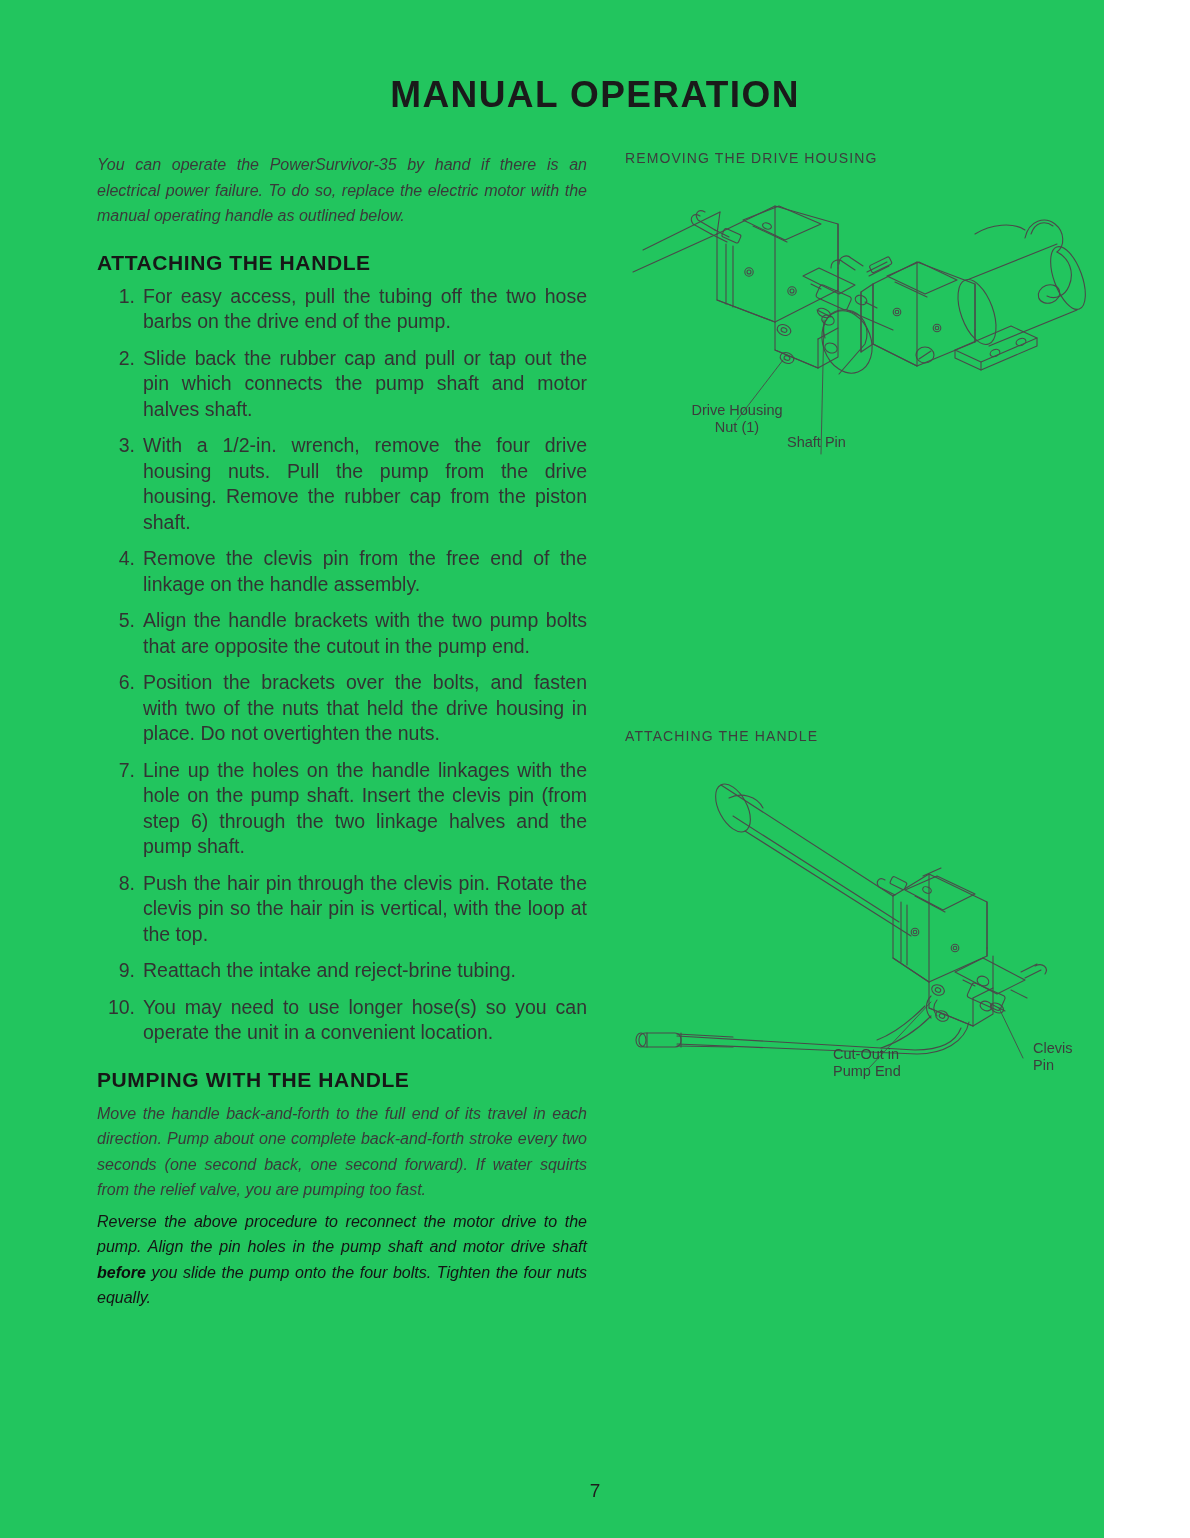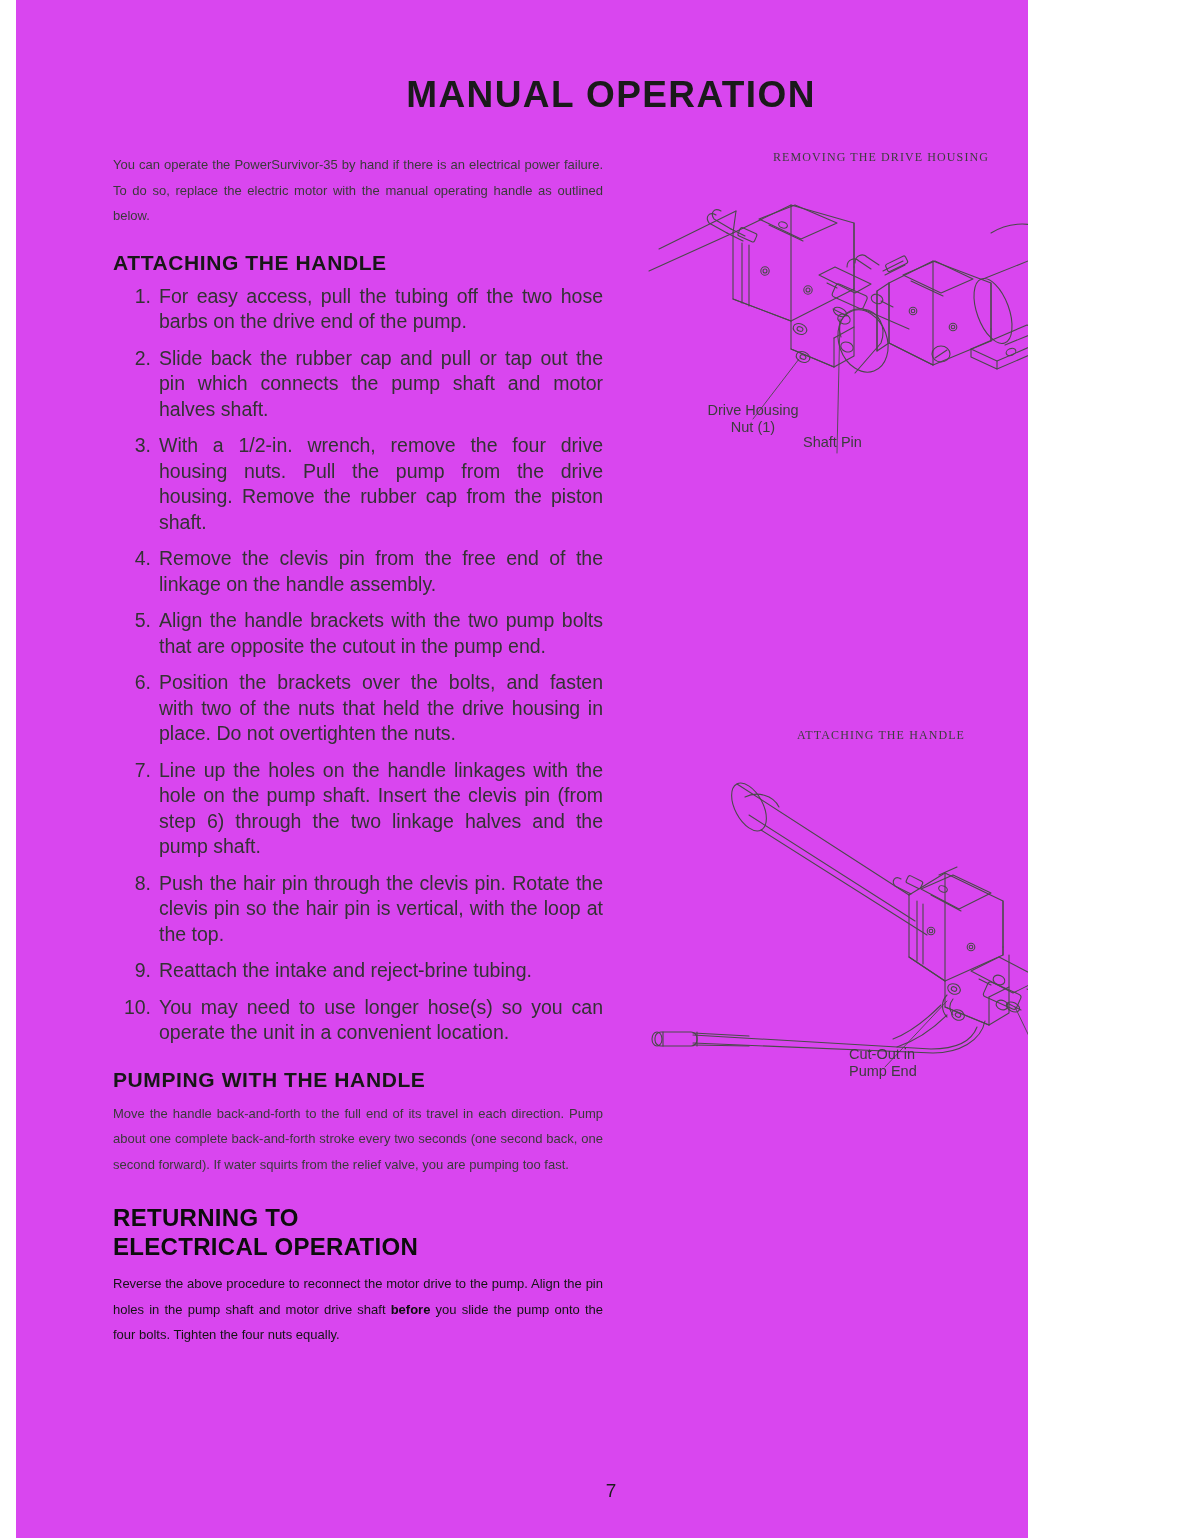--- a/index.html
+++ b/index.html
@@ -7,25 +7,24 @@
     margin: 0;
     padding: 0;
     background: #ffffff;
   }
   body {
     font-family: "Liberation Sans", sans-serif;
     color: #111111;
   }
   #page {
     position: relative;
-    width: 1012px;
+    width: 1104px;
     height: 1538px;
-    background: #d946ef;
+    background: #22c55e;
     overflow: hidden;
-    margin-left: 16px;
   }
 
   
   .page-title {
     position: absolute;
     left: 0;
     top: 74px;
     width: 1190px;
     text-align: center;
     font-size: 37px;
@@ -43,25 +42,26 @@
   }
   .col-right {
     position: absolute;
     left: 625px;
     top: 150px;
     width: 480px;
   }
 
   
   .para {
-    font-size: 13px;
+    font-size: 16px;
     line-height: 25.5px;
     text-align: justify;
     color: #2a2a2a;
     margin: 0 0 6px 0;
+    font-style: italic;
   }
   .para.gray { color: #3a3a3a; }
   .para.dark { color: #141414; }
 
   .sec-head {
     font-size: 21px;
     font-weight: bold;
     letter-spacing: 0.6px;
     color: #171717;
     margin: 22px 0 9px 0;
@@ -100,26 +100,24 @@
   ol.steps > li:last-child { margin-bottom: 0; }
 
   b.strong { font-weight: bold; color: #0d0d0d; }
 
   
   .fig {
     position: relative;
     width: 480px;
   }
   .fig-caption {
-    text-align: center;
-    font-size: 12px;
+    font-size: 14px;
     letter-spacing: 1.1px;
     color: #3d3d3d;
     margin-bottom: 6px;
-    font-family: Liberation Serif, serif;
   }
   .fig-art {
     position: relative;
     width: 480px;
   }
   .fig-art svg { display: block; }
 
   .callout {
     position: absolute;
     font-size: 14.5px;
@@ -191,21 +189,20 @@
         <span class="num">9.</span><span>Reattach the intake and reject-brine tubing.</span>
       </li>
       <li>
         <span class="num">10.</span><span>You may need to use longer hose(s) so you can operate the unit in a convenient location.</span>
       </li>
     </ol>
 
     <div class="sec-head">PUMPING WITH THE HANDLE</div>
     <p class="para gray">Move the handle back-and-forth to the full end of its travel in each direction.  Pump about one complete back-and-forth stroke every two seconds (one second back, one second forward).  If water squirts from the relief valve, you are pumping too fast.</p>
 
-    <div class="sec-head big"><span>RETURNING TO</span><br><span>ELECTRICAL OPERATION</span></div>
 
     <p class="para dark"><span>Reverse the above procedure to reconnect the motor drive to the pump.  Align the pin holes in the pump shaft and motor drive shaft </span><b class="strong">before</b><span> you slide the pump onto the four bolts.  Tighten the four nuts equally.</span></p>
 
   </div>
 
   <div class="col-right">
 
     <div class="fig" id="fig1">
       <div class="fig-caption">REMOVING THE DRIVE HOUSING</div>
 

